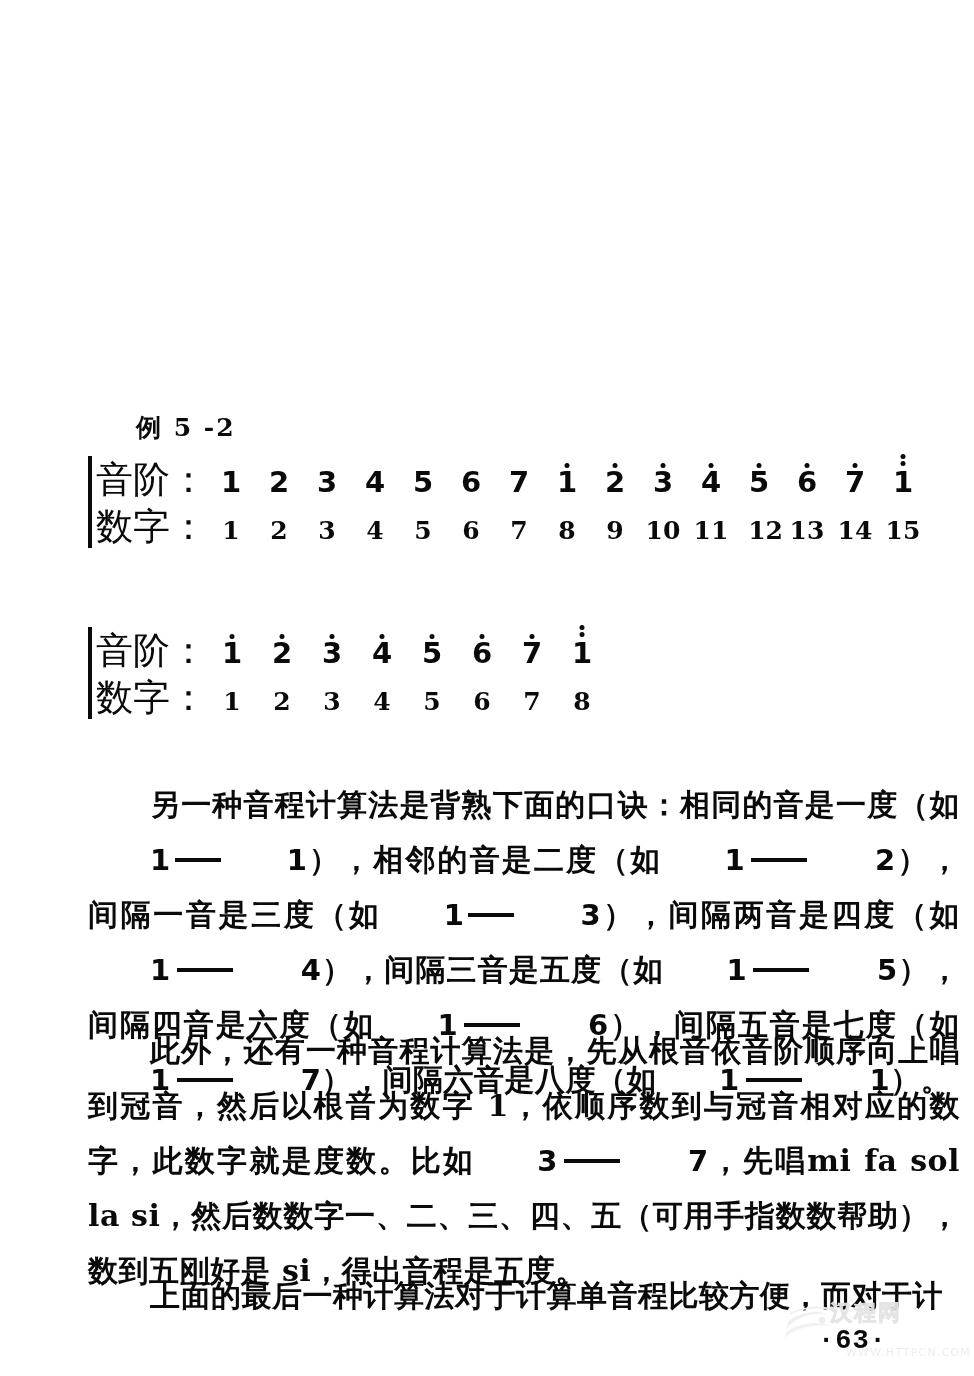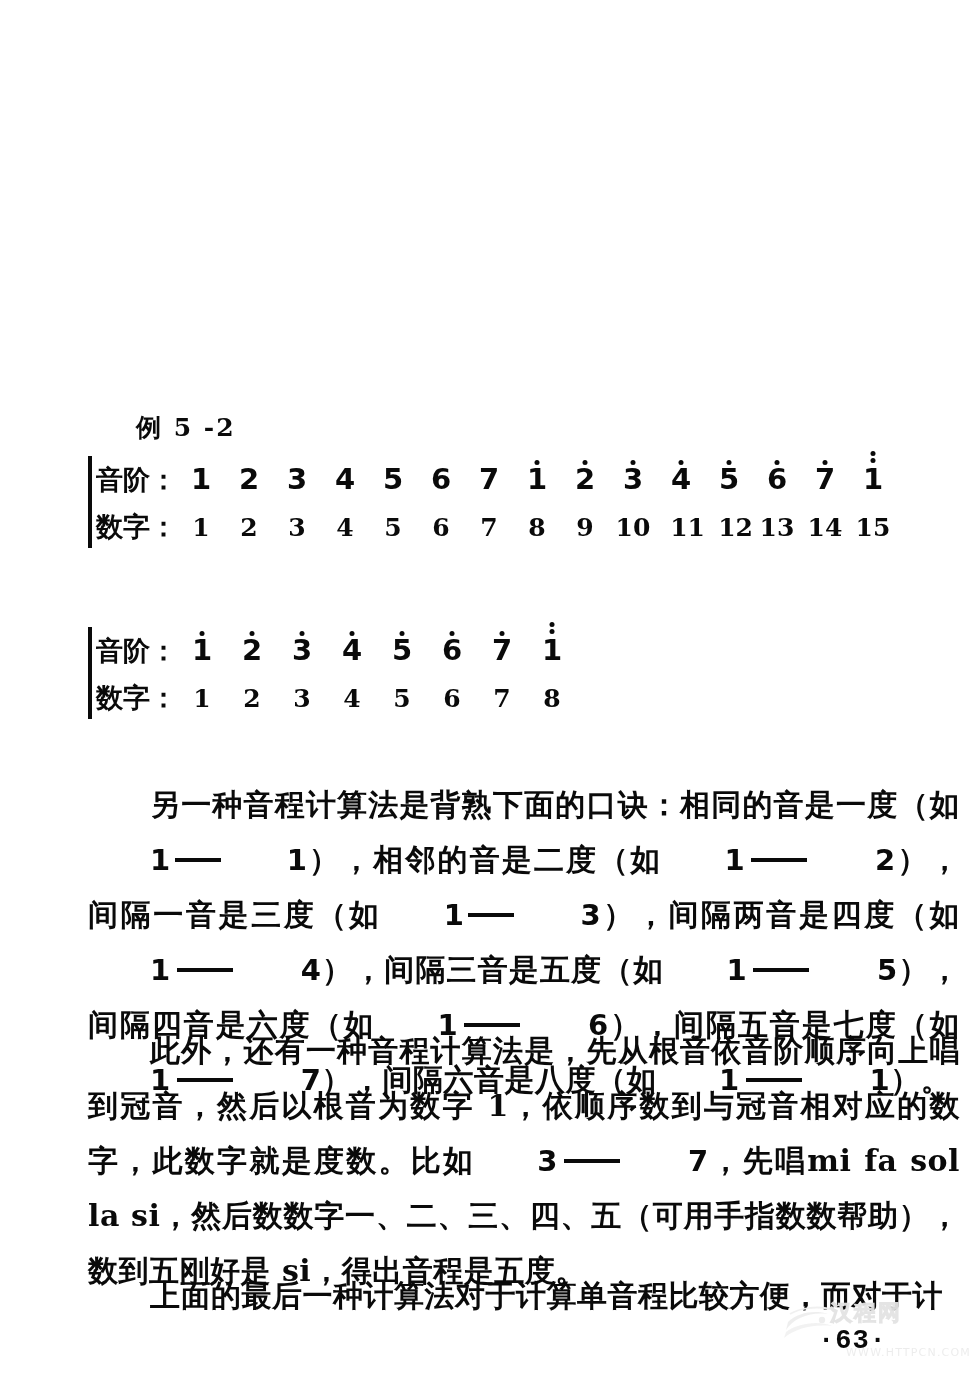--- a/index.html
+++ b/index.html
@@ -81,22 +81,22 @@
     width:18px;
     border-left:4px solid #0a0a0a;
     border-top:4px solid #0a0a0a;
     border-bottom:4px solid #0a0a0a;
     margin-right:4px;
     align-self:stretch;
   }
   .rows{display:flex;flex-direction:column;justify-content:space-between;flex:1;}
   .nrow{display:flex;align-items:baseline;height:47px;}
   .nlabel{
-    font-size:27px;
-    font-weight:700;
+    font-size:37px;
+    font-weight:400;
     white-space:nowrap;
     font-family:"DejaVu Serif","Liberation Serif",serif;
     letter-spacing:0px;
     line-height:47px;
   }
   .cells{display:flex;align-items:baseline;}
   .cell{
     text-align:center;
     position:relative;
     line-height:47px;
@@ -228,21 +228,21 @@
             <span class="cell" style="width: 48px;">1</span>
             <span class="cell" style="width: 48px;">2</span>
             <span class="cell" style="width: 48px;">3</span>
             <span class="cell" style="width: 48px;">4</span>
             <span class="cell" style="width: 48px;">5</span>
             <span class="cell" style="width: 48px;">6</span>
             <span class="cell" style="width: 48px;">7</span>
             <span class="cell" style="width: 48px;">8</span>
             <span class="cell" style="width: 48px;">9</span>
             <span class="cell" style="width: 48px;">10</span>
-            <span class="cell" style="width: 48px; text-align: right;">11</span>
+            <span class="cell" style="width: 48px;">11</span>
             <span class="cell" style="width: 48px; text-align: right;">12</span>
             <span class="cell" style="width: 48px;">13</span>
             <span class="cell" style="width: 48px;">14</span>
             <span class="cell" style="width: 48px;">15</span>
           </span>
       </div>
     </div>
   </div>
 
   <div class="notation" id="nb1" style="left:88px;top:627px;width:430px;height:92px;">

